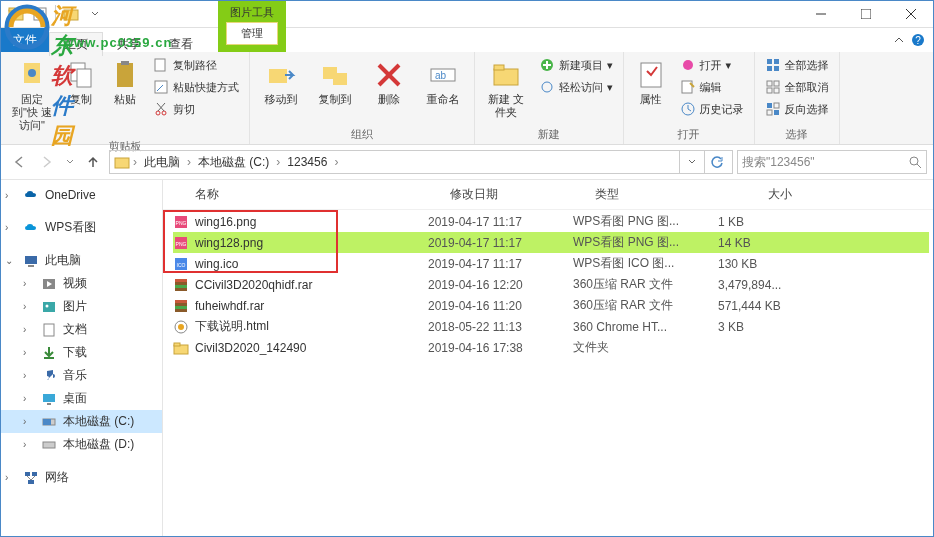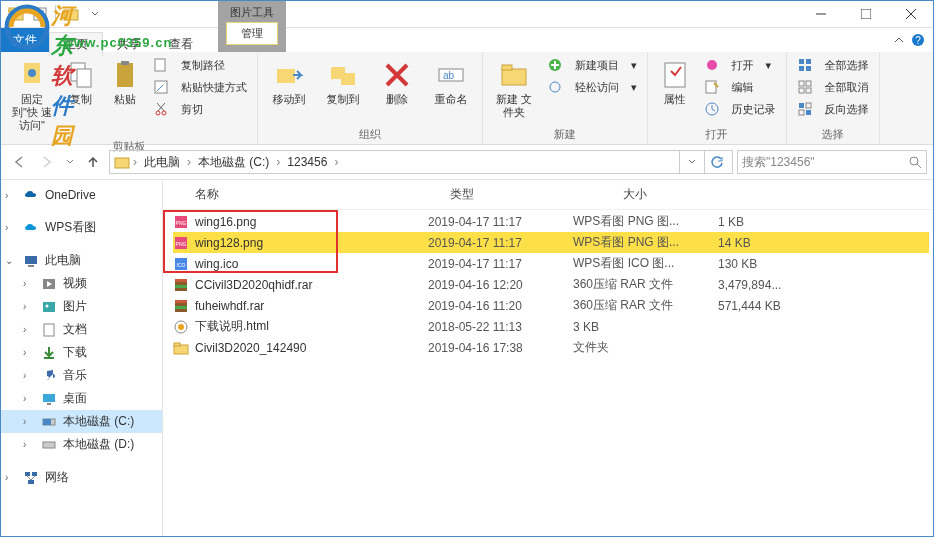--- a/index.html
+++ b/index.html
@@ -3,41 +3,41 @@
 <meta charset="utf-8">
 <style>
 * { margin: 0; padding: 0; box-sizing: border-box; font-family: "Microsoft YaHei", "Segoe UI", sans-serif; }
 body { width: 934px; height: 537px; background: #fff; font-size: 12px; color: #333; overflow: hidden; border: 1px solid #4a88c7; position: relative; }
 
 
 .titlebar { height: 27px; background: #fff; display: flex; align-items: center; border-bottom: 1px solid #e0e0e0; }
 .qat { display: flex; align-items: center; padding: 0 4px; gap: 2px; }
 .qat-item { width: 22px; height: 22px; display: flex; align-items: center; justify-content: center; }
 .qat-sep { width: 1px; height: 18px; background: #ccc; margin: 0 2px; }
-.tab-tools { background: #a3a3a3; padding: 2px 8px 0; margin-left: 4px; display: flex; flex-direction: column; align-items: center; font-size: 11px; }
+.tab-tools { background: #84cc16; padding: 2px 8px 0; margin-left: 4px; display: flex; flex-direction: column; align-items: center; font-size: 11px; }
 .winbuttons { margin-left: auto; display: flex; }
 .winbtn { width: 45px; height: 27px; display: flex; align-items: center; justify-content: center; }
 
 
 .ribbon-tabs { height: 24px; display: flex; align-items: center; background: #fff; }
 .file-tab { background: #1979ca; color: #fff; padding: 4px 12px; height: 24px; display: flex; align-items: center; }
 .rtab { padding: 4px 14px; height: 24px; display: flex; align-items: center; cursor: default; margin-top: 8px; }
 .rtab.active { background: #f5f5f5; border: 1px solid #ddd; border-bottom: none; }
 .help-area { margin-left: auto; display: flex; align-items: center; gap: 6px; padding-right: 8px; }
 
 
 .ribbon { height: 93px; background: #f5f5f5; border-bottom: 1px solid #ddd; display: flex; }
 .rgroup { border-right: 1px solid #e3e3e3; padding: 3px 6px 2px; display: flex; flex-direction: column; }
 .rgroup-body { flex: 1; display: flex; align-items: flex-start; gap: 4px; }
 .rgroup-label { text-align: center; font-size: 11px; color: #666; padding-top: 2px; }
 .bigbtn { display: flex; flex-direction: column; align-items: center; justify-content: center; width: 50px; padding: 4px 2px; gap: 2px; }
 .bigbtn .ico { width: 32px; height: 32px; }
 .bigbtn .lbl { font-size: 11px; text-align: center; line-height: 1.2; }
 .smallcol { display: flex; flex-direction: column; gap: 2px; }
-.smallbtn { display: flex; align-items: center; gap: 12px; padding: 2px 4px; font-size: 11px; white-space: nowrap; }
+.smallbtn { display: flex; align-items: center; gap: 4px; padding: 2px 4px; font-size: 11px; white-space: nowrap; }
 .smallbtn .ico { width: 16px; height: 16px; }
 
 
 .addrbar { height: 35px; display: flex; align-items: center; padding: 4px 6px; gap: 4px; border-bottom: 1px solid #e5e5e5; }
 .navbtn { width: 24px; height: 24px; border-radius: 2px; display: flex; align-items: center; justify-content: center; color: #888; }
 .breadcrumb { flex: 1; height: 24px; border: 1px solid #ccc; display: flex; align-items: center; padding: 0 4px; gap: 1px; }
 .crumb { display: flex; align-items: center; padding: 0 4px; }
 .crumb-sep { color: #888; padding: 0 2px; }
 .refreshbtn { width: 24px; height: 22px; display: flex; align-items: center; justify-content: center; border-left: 1px solid #ccc; }
 .searchbox { width: 190px; height: 24px; border: 1px solid #ccc; display: flex; align-items: center; padding: 0 4px; color: #888; }
@@ -53,21 +53,21 @@
 .tree-sep { height: 10px; }
 
 .filepane { flex: 1; display: flex; flex-direction: column; }
 .columns { display: flex; padding: 6px 4px 6px 10px; border-bottom: 1px solid #f0f0f0; color: #444; }
 .col-name { width: 255px; }
 .col-date { width: 145px; }
 .col-type { width: 145px; }
 .col-size { width: 100px; text-align: center; padding-right: 20px; }
 .filelist { flex: 1; overflow: auto; padding: 1px 4px 4px 10px; }
 .filerow { display: flex; align-items: center; padding: 2px 0; height: 21px; }
-.filerow.selected { background: #fde047; }
+.filerow.selected { background: #bef264; }
 .filerow .ico { width: 16px; height: 16px; margin-right: 6px; flex-shrink: 0; }
 .filerow .fname { width: 233px; }
 .filerow .fdate { width: 145px; color: #555; }
 .filerow .ftype { width: 145px; color: #555; }
 .filerow .fsize { width: 100px; text-align: left; padding-right: 20px; color: #555; }
 .redbox { position: absolute; border: 2px solid #e03030; pointer-events: none; }
 
 
 .watermark { position: absolute; top: 0; left: 0; pointer-events: none; z-index: 100; }
 .wm-text1 { font-size: 22px; font-weight: bold; font-style: italic; position: absolute; top: 0; left: 50px; }
@@ -493,20 +493,21 @@
           <line x1="12" y1="6" x2="8" y2="10" stroke="#888"></line>
         </svg>
         <span>网络</span>
       </div>
   </div>
 
   <div class="filepane">
     <div class="columns">
       <div style="width:22px"></div>
       <div class="col-name">名称</div>
+      <div class="col-date">修改日期</div>
       <div class="col-type">类型</div>
       <div class="col-size">大小</div>
     </div>
     <div class="filelist" id="filelist" style="position:relative;">
       <div class="redbox" style="left:0; top:0; width:175px; height:63px;"></div>
     <div class="filerow">
           <svg class="ico" viewBox="0 0 16 16">
             <rect x="2" y="2" width="12" height="12" fill="#e84a7a"></rect>
             <text x="8" y="11" text-anchor="middle" fill="#fff" font-size="5">PNG</text>
           </svg>
@@ -557,20 +558,21 @@
     <div class="ftype">360压缩 RAR 文件</div>
     <div class="fsize">571,444 KB</div>
         </div>
         <div class="filerow">
           <svg class="ico" viewBox="0 0 16 16">
             <circle cx="8" cy="8" r="6" fill="#fff" stroke="#888"></circle>
             <circle cx="8" cy="8" r="3" fill="#e8a522"></circle>
           </svg>
     <div class="fname">下载说明.html</div>
     <div class="fdate">2018-05-22 11:13</div>
+    <div class="ftype">360 Chrome HT...</div>
     <div class="fsize">3 KB</div>
         </div>
         <div class="filerow">
           <svg class="ico" viewBox="0 0 16 16">
             <rect x="1" y="5" width="14" height="9" fill="#f7d774" stroke="#c9a43a"></rect>
             <rect x="1" y="3" width="6" height="3" fill="#f7d774" stroke="#c9a43a"></rect>
           </svg>
     <div class="fname">Civil3D2020_142490</div>
     <div class="fdate">2019-04-16 17:38</div>
     <div class="ftype">文件夹</div>

